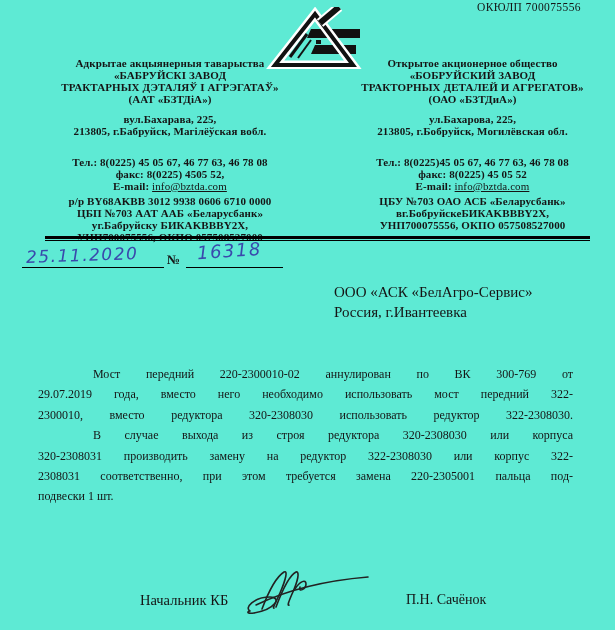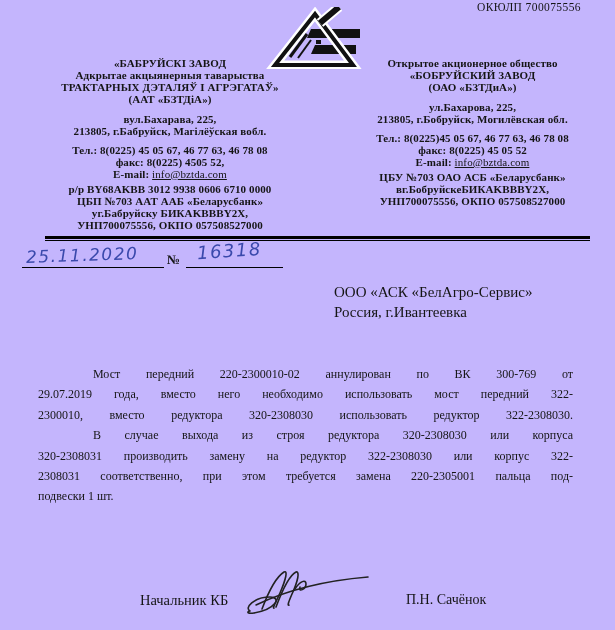--- a/index.html
+++ b/index.html
@@ -1,29 +1,29 @@
 <!DOCTYPE html>
 <html><head>
 <meta charset="utf-8">
 <style>
   html,body { margin:0; padding:0; background:#ffffff; }
   .sheet {
-    position:relative; width:615px; height:630px; background:#c4b5fd;
+    position:relative; width:615px; height:630px; background:#5eead4;
     font-family:"Liberation Serif","DejaVu Serif",serif; color:#151515; overflow:hidden;
   }
   .okyulp { position:absolute; top:1px; left:477px; font-size:11.5px; letter-spacing:.4px; }
 
   .logo { position:absolute; left:263px; top:7px; }
 
   .col { position:absolute; top:57px; text-align:center; font-weight:bold;
          font-size:11px; line-height:12px; letter-spacing:.1px; }
   .col-left  { left:15px;  width:310px; }
   .col-right { left:330px; width:285px; }
   .blk1 { margin-bottom:8px; }
-  .blk2 { margin-bottom:7px; }
+  .blk2 { margin-bottom:19px; }
   .blk3 { margin-bottom:3px; }
   .email-val { font-weight:normal; text-decoration:underline; }
 
   .sep { position:absolute; left:45px; top:236px; width:545px; height:1px;
          border-top:3px solid #000; border-bottom:1px solid #000; }
 
   .hw { position:absolute; color:#3a49ac; font-style:italic;
         font-family:"DejaVu Sans",sans-serif; letter-spacing:1.5px; }
   .hw-date   { left:26px;  top:245px; font-size:17px; transform:rotate(-2deg); }
   .hw-number { left:197px; top:240px; font-size:18px; transform:rotate(-4deg); }
@@ -58,22 +58,22 @@
     <path d="M12,58 L52,7 L90,58 Z" fill="none" stroke="#111" stroke-width="4"></path>
     <line x1="57" y1="16" x2="76" y2="0" stroke="#fff" stroke-width="10"></line>
     <line x1="57" y1="16" x2="76" y2="0" stroke="#111" stroke-width="6"></line>
     <line x1="27" y1="50" x2="44" y2="27" stroke="#111" stroke-width="3"></line>
     <line x1="35" y1="51" x2="48" y2="33" stroke="#111" stroke-width="2"></line>
     <rect x="53" y="33" width="5" height="4" fill="#111"></rect>
   </svg>
 
   <div class="col col-left">
     <div class="blk1">
+      <div>Адкрытае акцыянерныя таварыства</div>
       <div>«БАБРУЙСКІ ЗАВОД</div>
-      <div>Адкрытае акцыянерныя таварыства</div>
       <div>ТРАКТАРНЫХ ДЭТАЛЯЎ І АГРЭГАТАЎ»</div>
       <div>(ААТ «БЗТДіА»)</div>
     </div>
     <div class="blk2">
       <div>вул.Бахарава, 225,</div>
       <div>213805, г.Бабруйск, Магілёўская вобл.</div>
     </div>
     <div class="blk3">
       <div>Тел.: 8(0225) 45 05 67, 46 77 63, 46 78 08</div>
       <div>факс: 8(0225) 4505 52,</div>
@@ -87,20 +87,21 @@
       <div>ЦБП №703 ААТ ААБ «Беларусбанк»</div>
       <div>уг.Бабруйску БИКAKBBBY2X,</div>
       <div>УНП700075556, ОКПО 057508527000</div>
     </div>
   </div>
 
   <div class="col col-right">
     <div class="blk1">
       <div>Открытое акционерное общество</div>
       <div>«БОБРУЙСКИЙ ЗАВОД</div>
+      <div>ТРАКТОРНЫХ ДЕТАЛЕЙ И АГРЕГАТОВ»</div>
       <div>(ОАО «БЗТДиА»)</div>
     </div>
     <div class="blk2">
       <div>ул.Бахарова, 225,</div>
       <div>213805, г.Бобруйск, Могилёвская обл.</div>
     </div>
     <div class="blk3">
       <div>Тел.: 8(0225)45 05 67, 46 77 63, 46 78 08</div>
       <div>факс: 8(0225) 45 05 52</div>
       <div>

